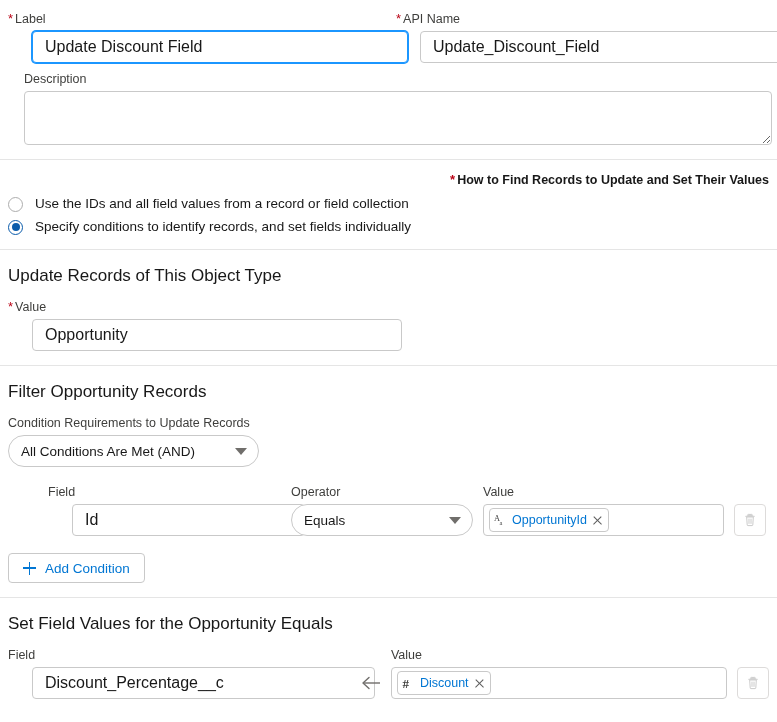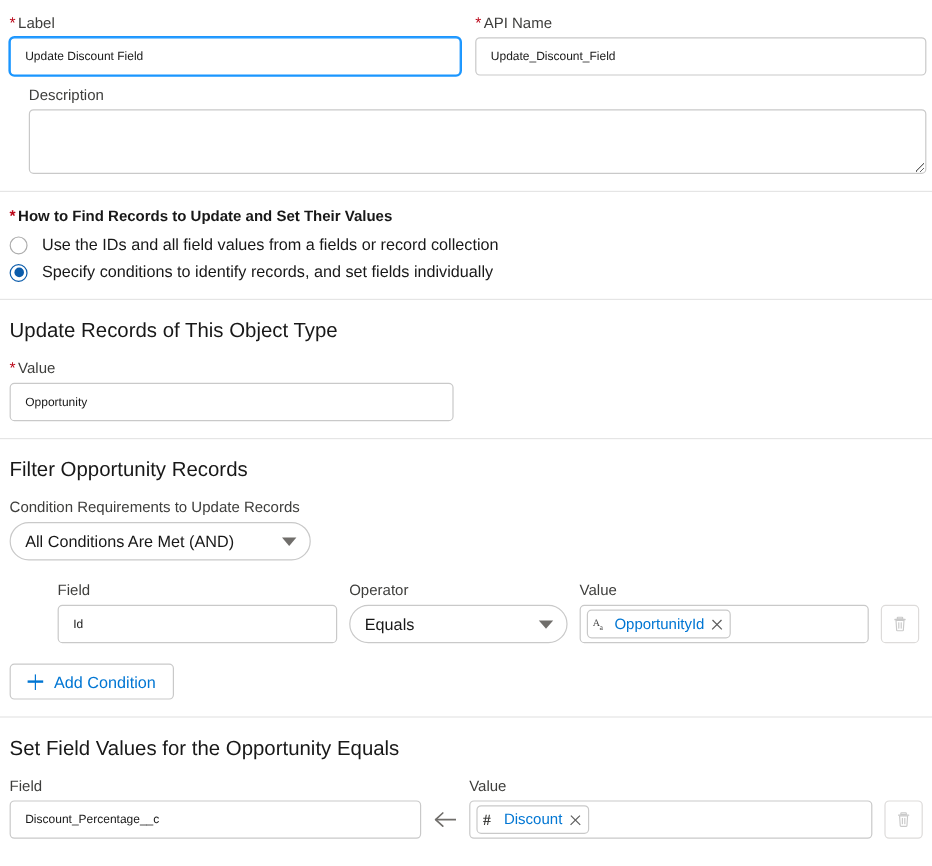--- a/index.html
+++ b/index.html
@@ -37,23 +37,24 @@
 
   
   .txt-input {
     width: 100%;
     height: 32px;
     border: 1px solid #c9c9c9;
     border-radius: 4px;
     background: #fff;
     padding: 0 12px;
     font-family: "Liberation Sans", sans-serif;
-    font-size: 10px;
+    font-size: 16px;
     color: #181818;
     outline: none;
+    margin-left: 24px;
   }
   .txt-input.focused {
     border: 1px solid #1b96ff;
     box-shadow: 0 0 0 1px #1b96ff;
   }
   textarea.txt-area {
     width: 100%;
     height: 54px;
     border: 1px solid #c9c9c9;
     border-radius: 4px;
@@ -79,21 +80,21 @@
 
   
   .divider {
     border: 0;
     border-top: 1px solid #e5e5e5;
     margin: 14px 0 0 0;
     width: 100%;
   }
 
   
-  .radio-block { padding: 13px 8px 0 8px; }
+  .radio-block { padding: 13px 8px 0 8px; text-align: right; }
   .radio-legend {
     font-size: 12.5px;
     font-weight: bold;
     color: #181818;
     margin-bottom: 9px;
     display: block;
   }
   .radio-row {
     display: flex;
     align-items: center;
@@ -323,21 +324,21 @@
     <textarea class="txt-area" placeholder="" style=""></textarea>
   </div>
 
   <hr class="divider">
 
   <div class="radio-block">
     <span class="radio-legend"><span class="req">*</span><span>How to Find Records to Update and Set Their Values</span></span>
 
     <div class="radio-row">
       <span class="radio-mark"></span>
-      <span class="radio-text">Use the IDs and all field values from a fields or record collection</span>
+      <span class="radio-text">Use the IDs and all field values from a record or field collection</span>
     </div>
 
     <div class="radio-row">
       <span class="radio-mark on"></span>
       <span class="radio-text">Specify conditions to identify records, and set fields individually</span>
     </div>
   </div>
 
   <hr class="divider">
 

